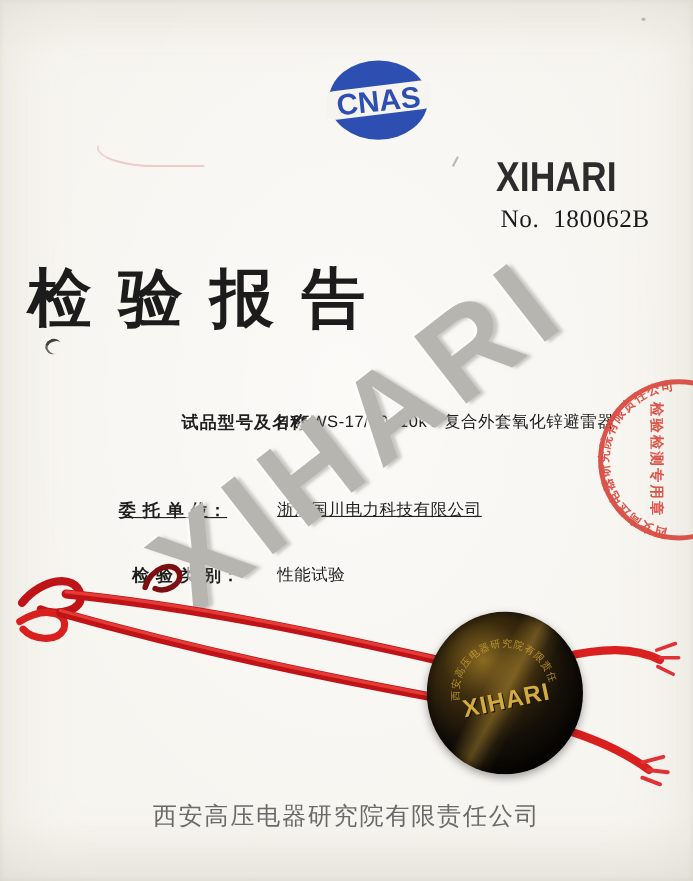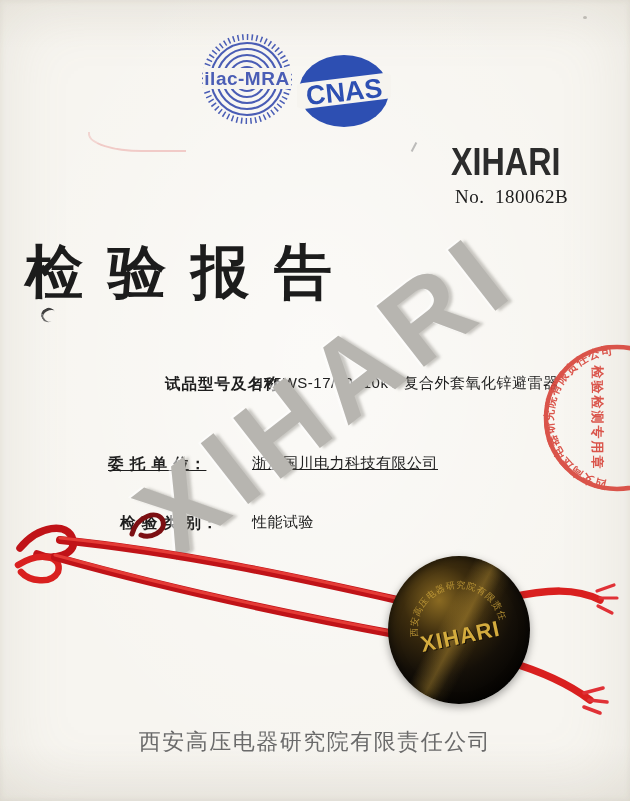--- a/index.html
+++ b/index.html
@@ -23,21 +23,21 @@
     border-radius:0 0 0 55%/0 0 0 90%;opacity:.9;}
   .ilac{left:202px;top:26px;z-index:2;}
   .cnas{left:297px;top:52px;z-index:2;}
   .accred{left:406px;top:56px;z-index:2;color:#3550b2;}
   .accred .cn{font-size:14.5px;font-weight:bold;line-height:19px;letter-spacing:1px;}
   .accred .en{font-size:13.5px;font-weight:bold;line-height:17px;letter-spacing:.5px;}
 
   .brand{left:451px;top:143px;z-index:2;font-size:38px;font-weight:900;color:#2c2c2c;
     transform:scaleX(.85);transform-origin:left top;letter-spacing:0;line-height:1;}
   .report-no{left:455px;top:186px;z-index:2;font-family:"Liberation Serif","DejaVu Serif",serif;
-    font-size:19px;color:#1b1b1b;letter-spacing:.5px;white-space:pre;}
+    font-size:23px;color:#1b1b1b;letter-spacing:.5px;white-space:pre;}
 
   
   .title{left:0;right:0;top:240px;z-index:2;
     font-size:58px;font-weight:900;color:#1c1c1c;letter-spacing:25px;padding-left:25px;line-height:1.1;}
 
   
   .watermark{left:325px;top:395px;z-index:1;transform:translate(-50%,-50%) rotate(-38deg);
     font-size:112px;font-weight:900;letter-spacing:10px;color:#b7b5b0;white-space:nowrap;
     text-shadow:-2px -2px 0 rgba(255,255,255,.55), 3px 3px 3px rgba(110,105,96,.35);}
 
@@ -66,35 +66,20 @@
 </style>
 </head>
 <body>
 
 <div class="page">
 
   <div class="abs watermark">XIHARI</div>
 
   <div class="abs cma-ghost"></div>
 
-  <div class="abs ilac">
-    <svg width="90" height="104" viewBox="0 0 90 104">
-      <circle cx="45" cy="53" r="42" fill="none" stroke="#4a5db5" stroke-width="6" stroke-dasharray="1.5 3.2"></circle>
-      <g fill="none" stroke="#4a5db5" stroke-width="2.1">
-        <circle cx="45" cy="53" r="36"></circle>
-          <circle cx="45" cy="53" r="30"></circle>
-          <circle cx="45" cy="53" r="24"></circle>
-        <circle cx="45" cy="53" r="18"></circle>
-          <circle cx="45" cy="53" r="12"></circle>
-          <circle cx="45" cy="53" r="6"></circle>
-      </g>
-      <rect x="1" y="42" width="88" height="21" fill="#f6f4ef"></rect>
-      <text x="45" y="59" text-anchor="middle" font-size="19" font-weight="800" fill="#4a5db5" letter-spacing="0.5">ilac-MRA</text>
-    </svg>
-  </div>
 
   <div class="abs cnas">
     <svg width="94" height="78" viewBox="0 0 94 78">
       <ellipse cx="47" cy="39" rx="45" ry="36" fill="#2d4fb2"></ellipse>
       <rect x="-6" y="26" width="106" height="26" rx="13" fill="#f6f4ef" transform="rotate(-7 47 39)"></rect>
       <text x="47" y="49" text-anchor="middle" font-size="27" font-weight="900" fill="#2d4fb2" transform="rotate(-6 47 39)">CNAS</text>
     </svg>
   </div>
 
 

